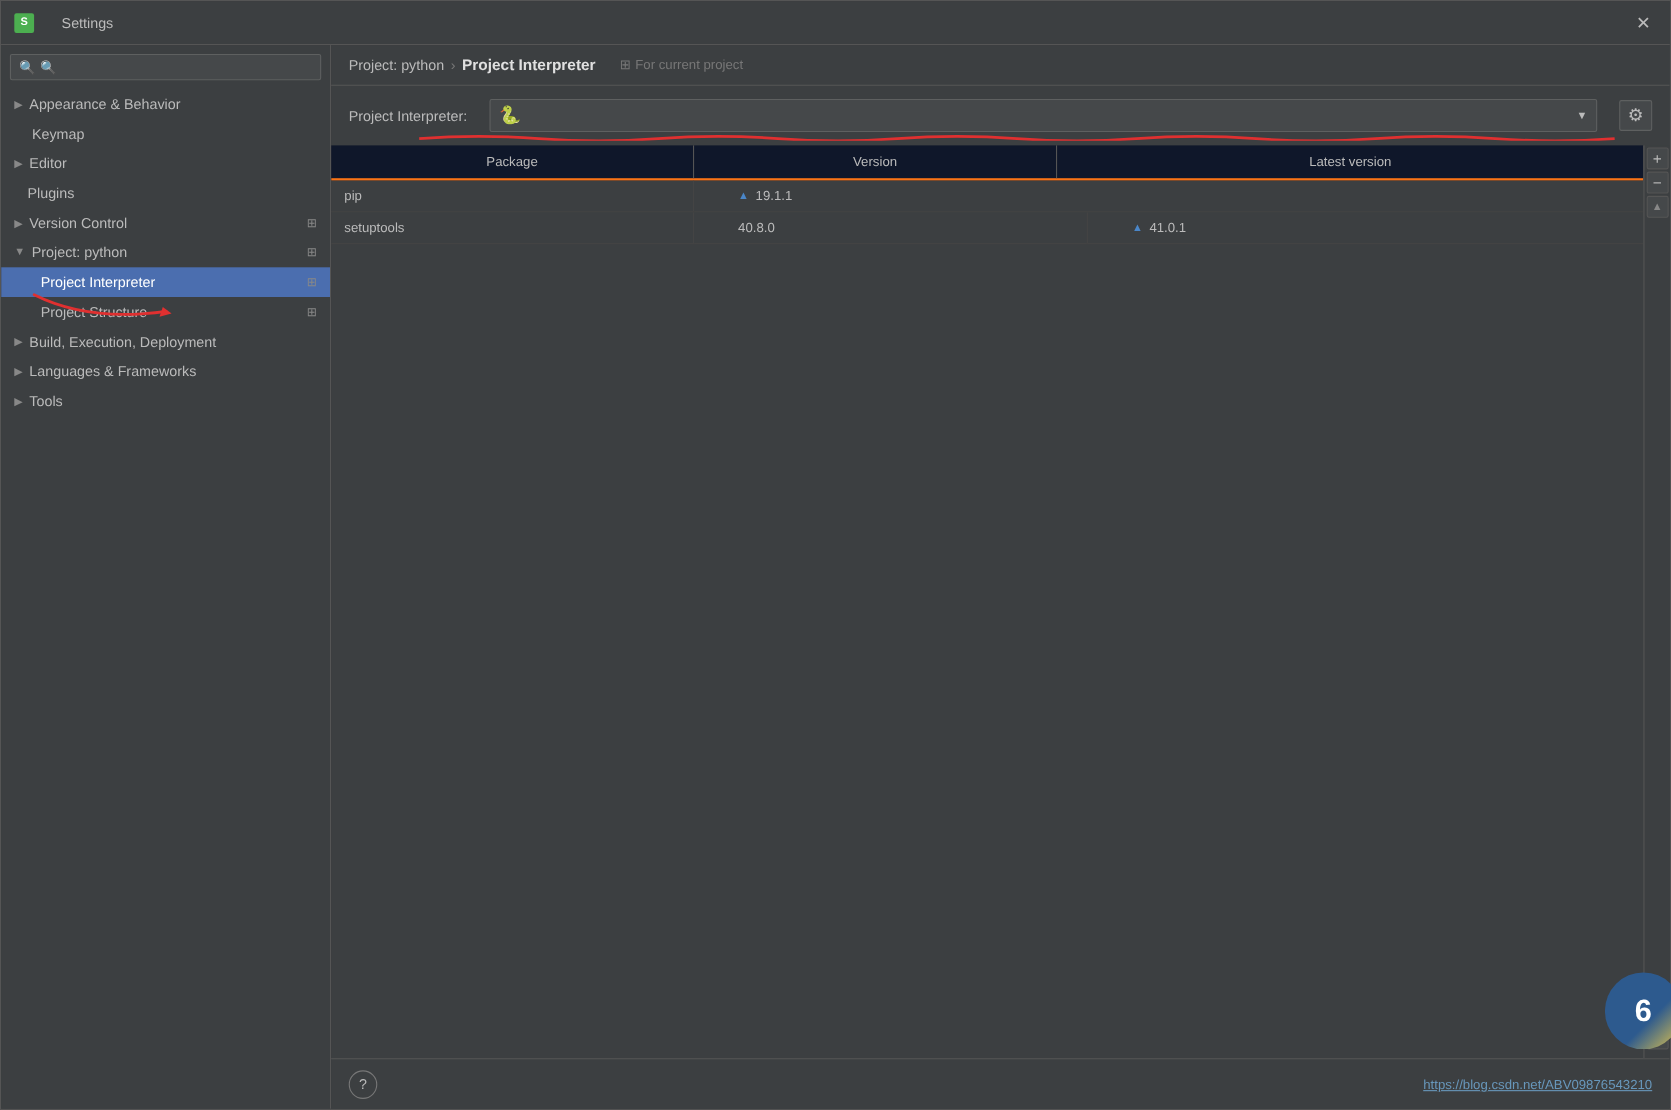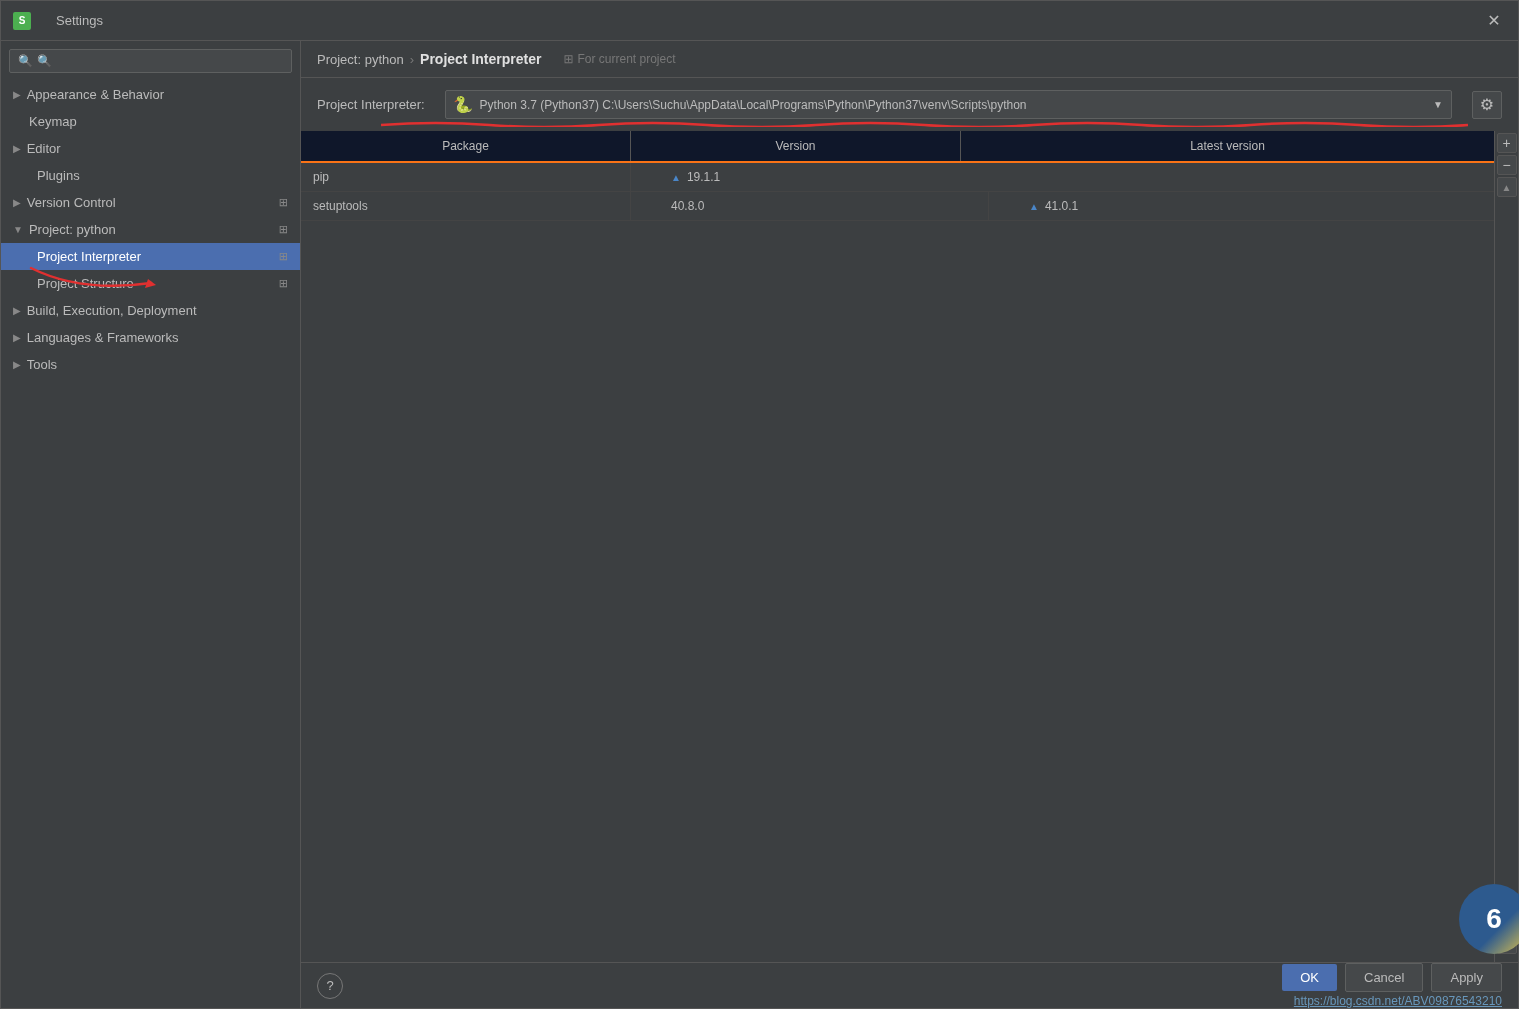--- a/index.html
+++ b/index.html
@@ -434,21 +434,21 @@
         <span class="arrow">▶</span>
         <span>Appearance &amp; Behavior</span>
       </div>
       <div class="nav-item" style="padding-left:28px;align-items:center;">
         <span>Keymap</span>
       </div>
       <div class="nav-item">
         <span class="arrow">▶</span>
         <span>Editor</span>
       </div>
-      <div class="nav-item" style="padding-left:36px;align-items:flex-end;">
+      <div class="nav-item" style="padding-left:24px;align-items:flex-end;">
         <span>Plugins</span>
       </div>
       <div class="nav-item">
         <span class="arrow">▶</span>
         <span>Version Control</span>
         <span class="icon-copy" style="margin-left:auto;">⊞</span>
       </div>
       <div class="nav-item">
         <span class="arrow">▼</span>
         <span>Project: python</span>
@@ -491,21 +491,20 @@
         <div class="breadcrumb-note">
           <span>⊞</span>
           <span>For current project</span>
         </div>
       </div>
 
       <div class="interpreter-row" style="position:relative;">
         <span class="interpreter-label">Project Interpreter:</span>
         <div class="interpreter-dropdown">
           <span style="font-size:16px;">🐍</span>
-          <span style="overflow:hidden;text-overflow:ellipsis;white-space:nowrap;">Python 3.7 (Python37) C:\Users\Suchu\AppData\Local\Programs\Python\Python37\venv\Scripts\python</span>
           <span class="dropdown-arrow">▼</span>
         </div>
         <div class="gear-btn">
           <span>⚙</span>
         </div>
 
         <svg style="position:absolute;bottom:4px;left:80px;right:50px;pointer-events:none;width:calc(100% - 130px);height:8px;z-index:10;" viewBox="0 0 1000 8" preserveAspectRatio="none">
           <path d="M 0 6 Q 50 2 100 6 Q 150 10 200 6 Q 250 2 300 6 Q 350 10 400 6 Q 450 2 500 6 Q 550 10 600 6 Q 650 2 700 6 Q 750 10 800 6 Q 850 2 900 6 Q 950 10 1000 6" stroke="#e03030" stroke-width="2.5" fill="none"></path>
         </svg>
       </div>
@@ -546,25 +545,20 @@
             <span>👁</span>
           </div>
         </div>
       </div>
 
       <div class="bottom-bar">
         <div class="bottom-left">
           <div class="help-btn">?</div>
         </div>
         <div style="display:flex;flex-direction:column;align-items:flex-end;gap:2px;">
-          <div class="bottom-right">
-            <button class="btn btn-ok">OK</button>
-            <button class="btn btn-cancel">Cancel</button>
-            <button class="btn btn-apply">Apply</button>
-          </div>
           <span class="url-text">https://blog.csdn.net/ABV09876543210</span>
         </div>
       </div>
     </div>
   </div>
 </div>
 
 <div class="watermark">6</div>
 
 </body></html>

